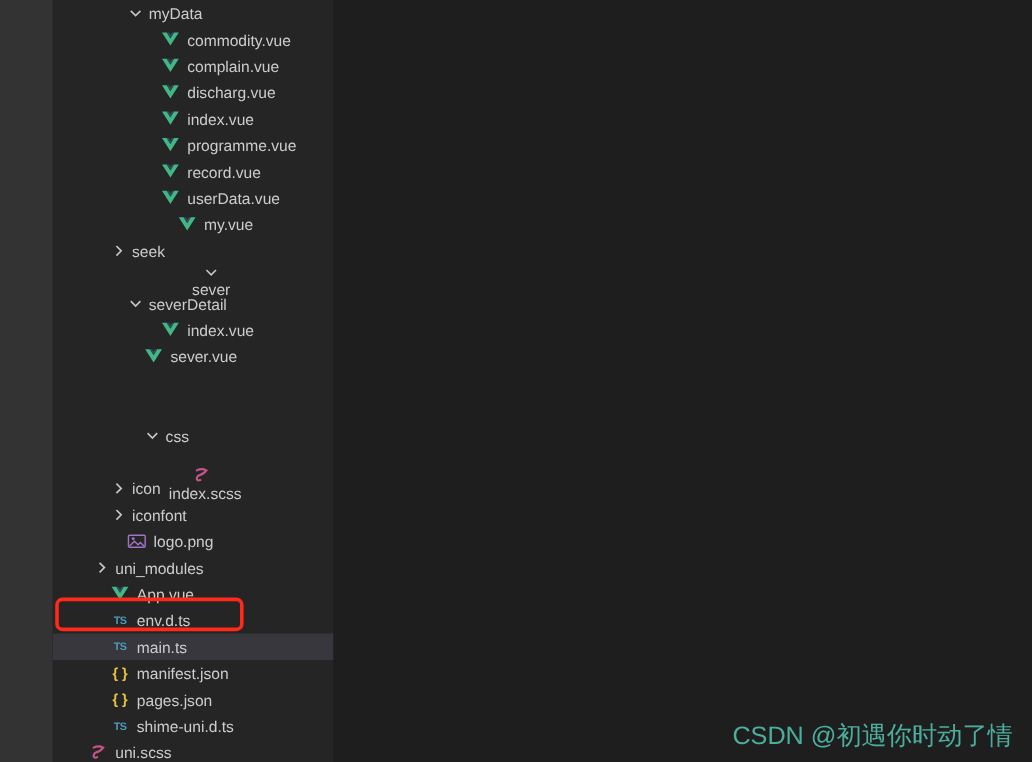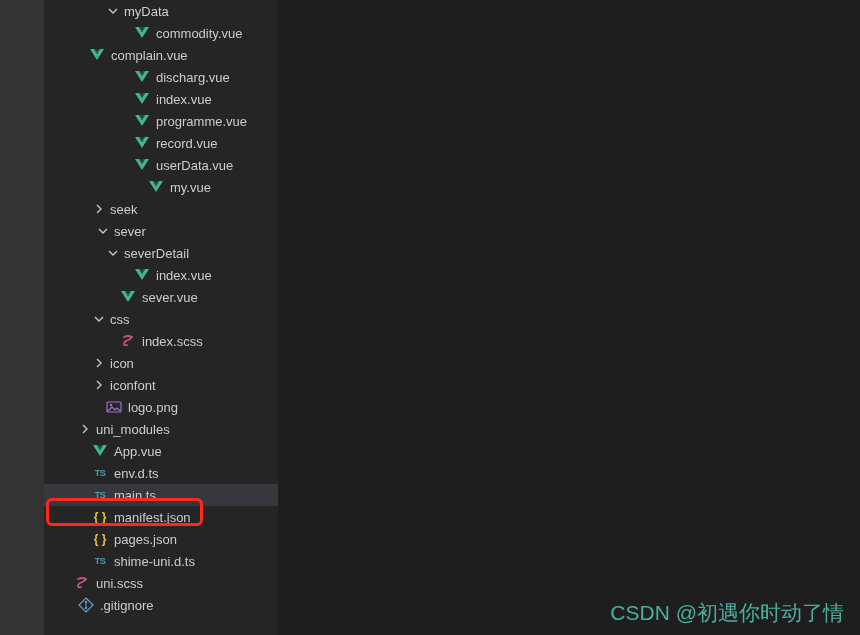--- a/index.html
+++ b/index.html
@@ -94,21 +94,21 @@
       <div class="tree-row" style="padding-left: 76px;">
         <span class="chev"></span>
         <span class="icon">
           <svg viewBox="0 0 16 16">
             <polygon points="8,13 1,2 5,2 8,7 11,2 15,2" fill="#41b883"></polygon>
             <polygon points="8,7 5,2 6.8,2 8,4 9.2,2 11,2" fill="#35495e"></polygon>
           </svg>
         </span>
         <span class="label">commodity.vue</span>
       </div>
-      <div class="tree-row" style="padding-left: 31px; align-items: center;">
+      <div class="tree-row" style="padding-left: 76px; align-items: center;">
         <span class="chev"></span>
         <span class="icon">
           <svg viewBox="0 0 16 16">
             <polygon points="8,13 1,2 5,2 8,7 11,2 15,2" fill="#41b883"></polygon>
             <polygon points="8,7 5,2 6.8,2 8,4 9.2,2 11,2" fill="#35495e"></polygon>
           </svg>
         </span>
         <span class="label">complain.vue</span>
       </div>
       <div class="tree-row" style="padding-left: 76px;">
@@ -173,21 +173,21 @@
       </div>
       <div class="tree-row" style="padding-left: 48px;">
         <span class="chev">
           <svg width="12" height="12" viewBox="0 0 12 12">
             <path d="M4 2 L8 6 L4 10" stroke="#c5c5c5" stroke-width="1.4" fill="none"></path>
           </svg>
         </span>
         <span style="width: 4px; display: inline-block;"></span>
         <span class="label">seek</span>
       </div>
-      <div class="tree-row" style="padding-left: 52px;">
+      <div class="tree-row" style="padding-left: 36px; flex-direction: column;">
         <span class="chev">
           <svg width="12" height="12" viewBox="0 0 12 12">
             <path d="M2 4 L6 8 L10 4" stroke="#c5c5c5" stroke-width="1.4" fill="none"></path>
           </svg>
         </span>
         <span style="width: 4px; display: inline-block;"></span>
         <span class="label">sever</span>
       </div>
       <div class="tree-row" style="padding-left: 62px;">
         <span class="chev">
@@ -211,30 +211,30 @@
       <div class="tree-row" style="padding-left: 62px;">
         <span class="chev"></span>
         <span class="icon">
           <svg viewBox="0 0 16 16">
             <polygon points="8,13 1,2 5,2 8,7 11,2 15,2" fill="#41b883"></polygon>
             <polygon points="8,7 5,2 6.8,2 8,4 9.2,2 11,2" fill="#35495e"></polygon>
           </svg>
         </span>
         <span class="label">sever.vue</span>
       </div>
-      <div class="tree-row" style="padding-left: 48px;">
+      <div class="tree-row" style="padding-left: 76px; margin-top: 44px;">
         <span class="chev">
           <svg width="12" height="12" viewBox="0 0 12 12">
             <path d="M2 4 L6 8 L10 4" stroke="#c5c5c5" stroke-width="1.4" fill="none"></path>
           </svg>
         </span>
         <span style="width: 4px; display: inline-block;"></span>
         <span class="label">css</span>
       </div>
-      <div class="tree-row" style="padding-left: 62px;">
+      <div class="tree-row" style="padding-left: 26px; flex-direction: column;">
         <span class="chev"></span>
         <span class="icon">
           <svg viewBox="0 0 16 16">
             <path d="M4 4 Q8 2 12 4 Q10 7 6 8 Q4 9 4 11 Q4 13 7 12" stroke="#c6538c" stroke-width="1.8" fill="none" stroke-linecap="round"></path>
           </svg>
         </span>
         <span class="label">index.scss</span>
       </div>
       <div class="tree-row" style="padding-left: 48px;">
         <span class="chev">

